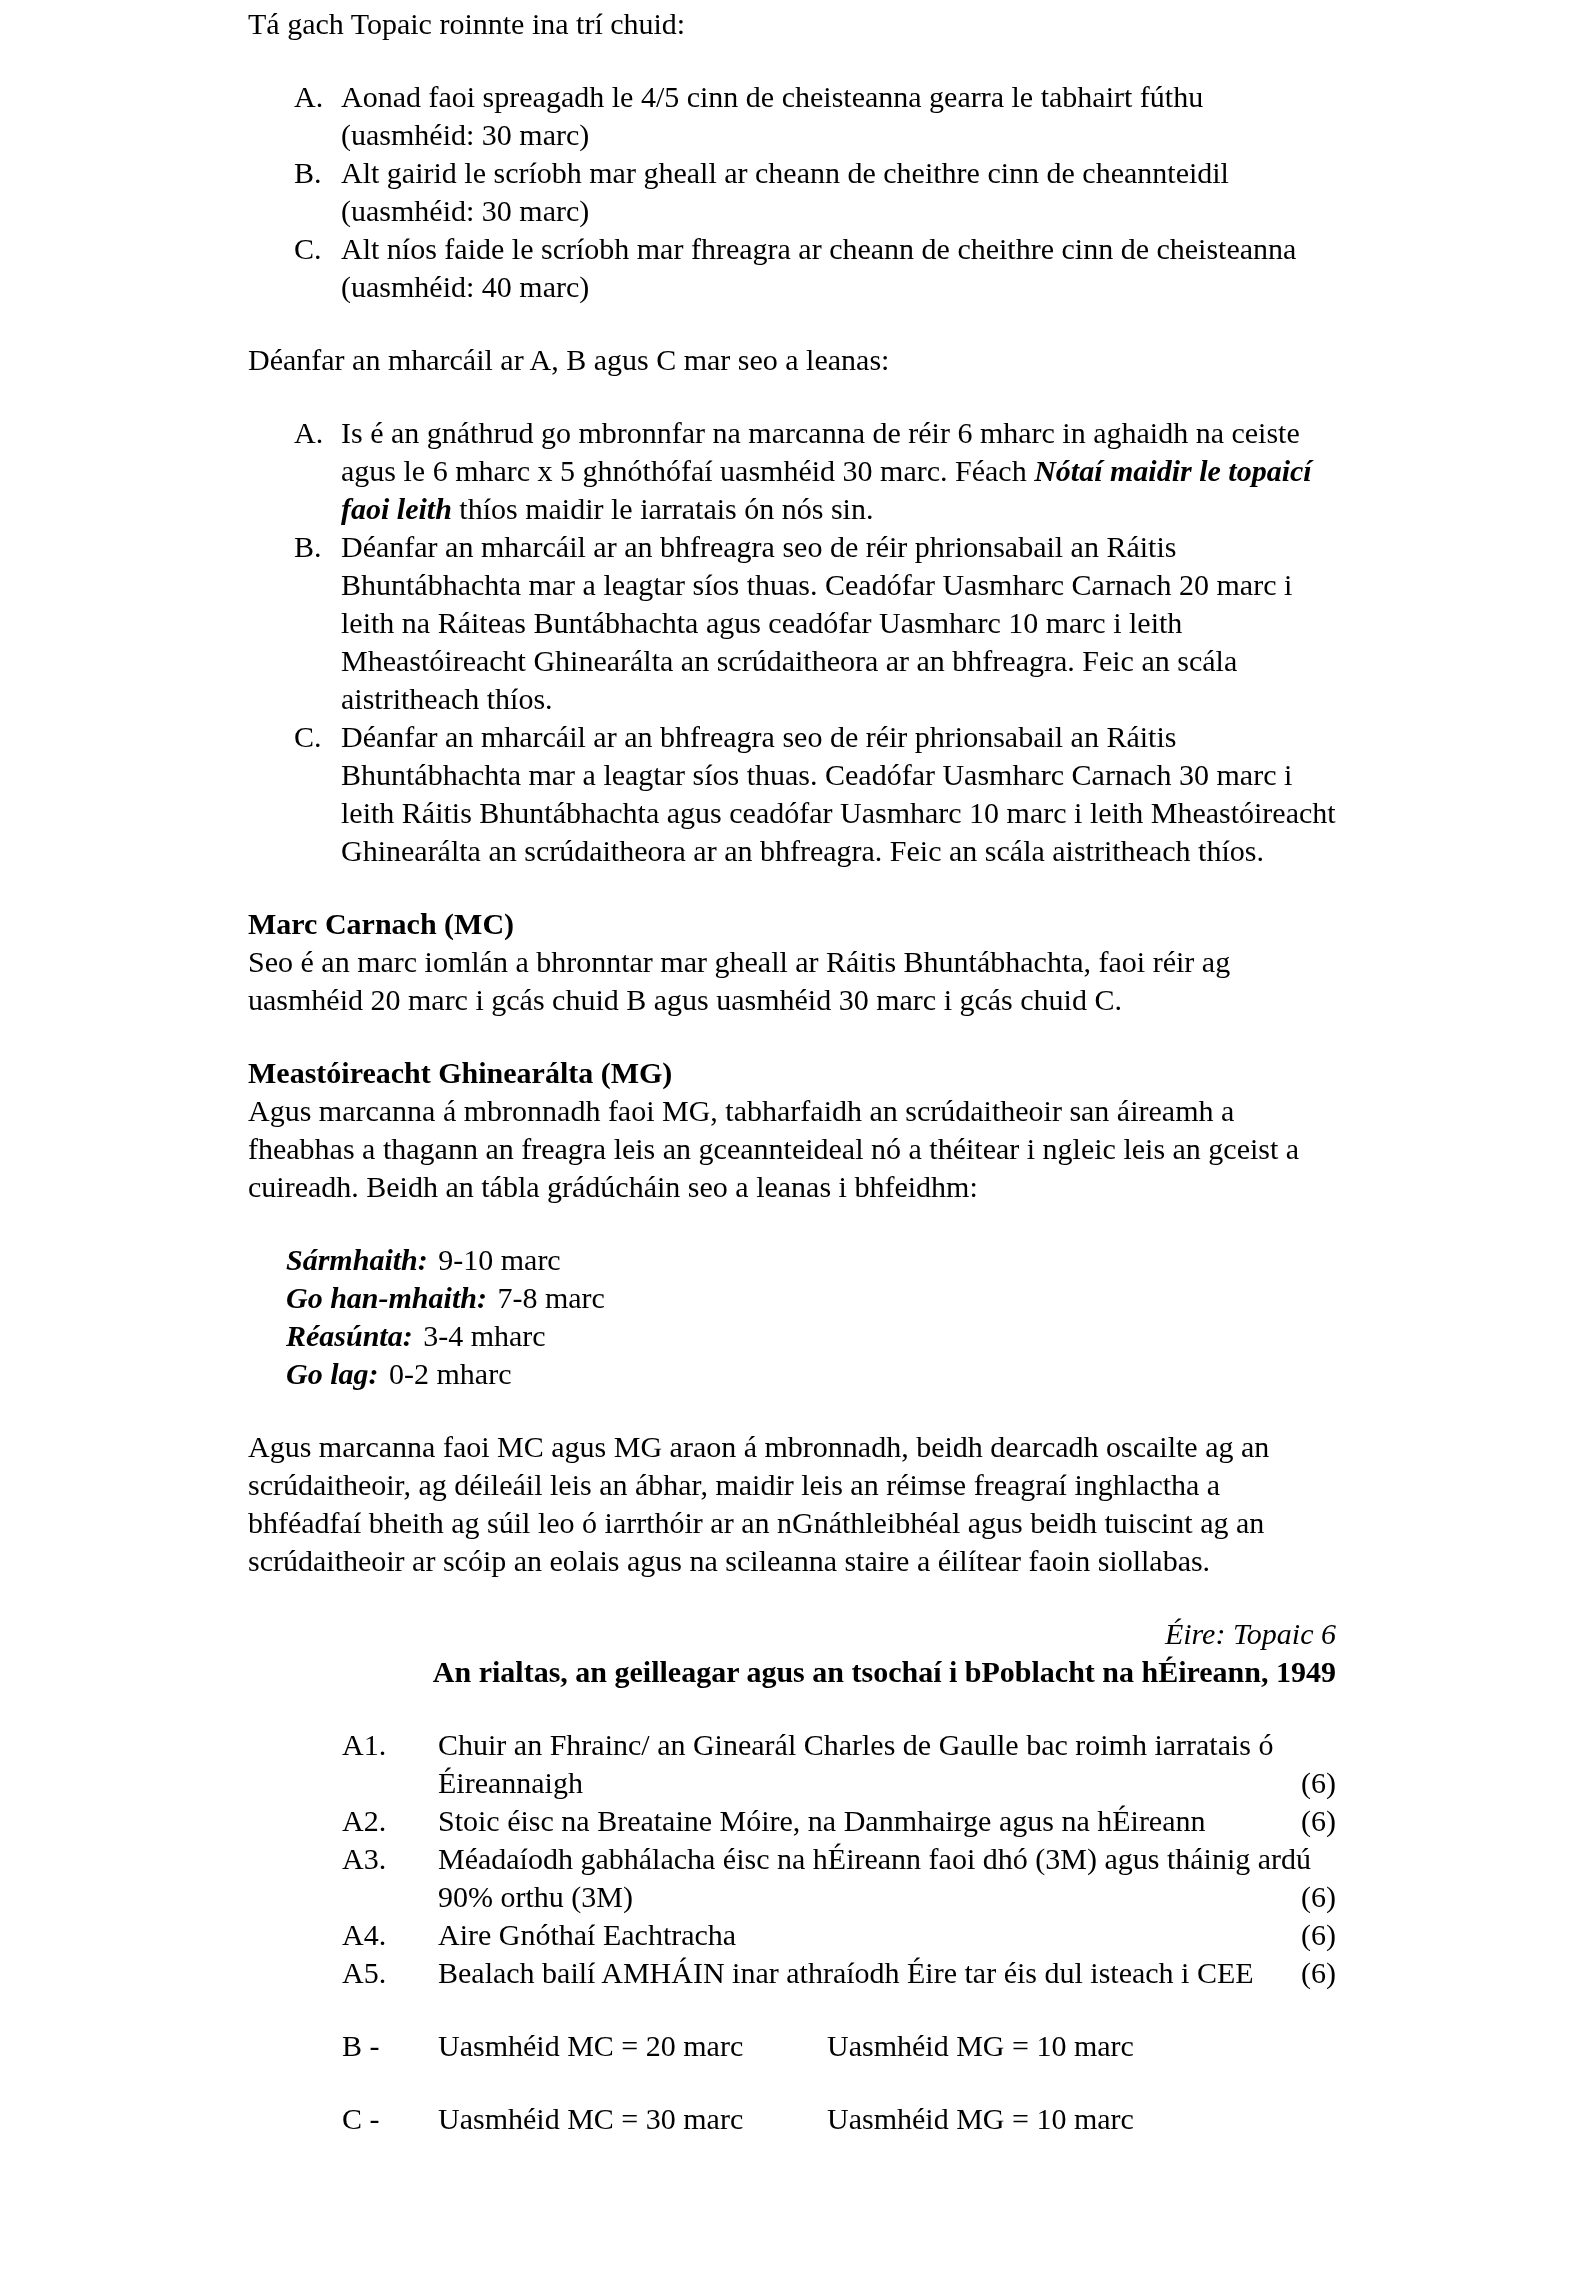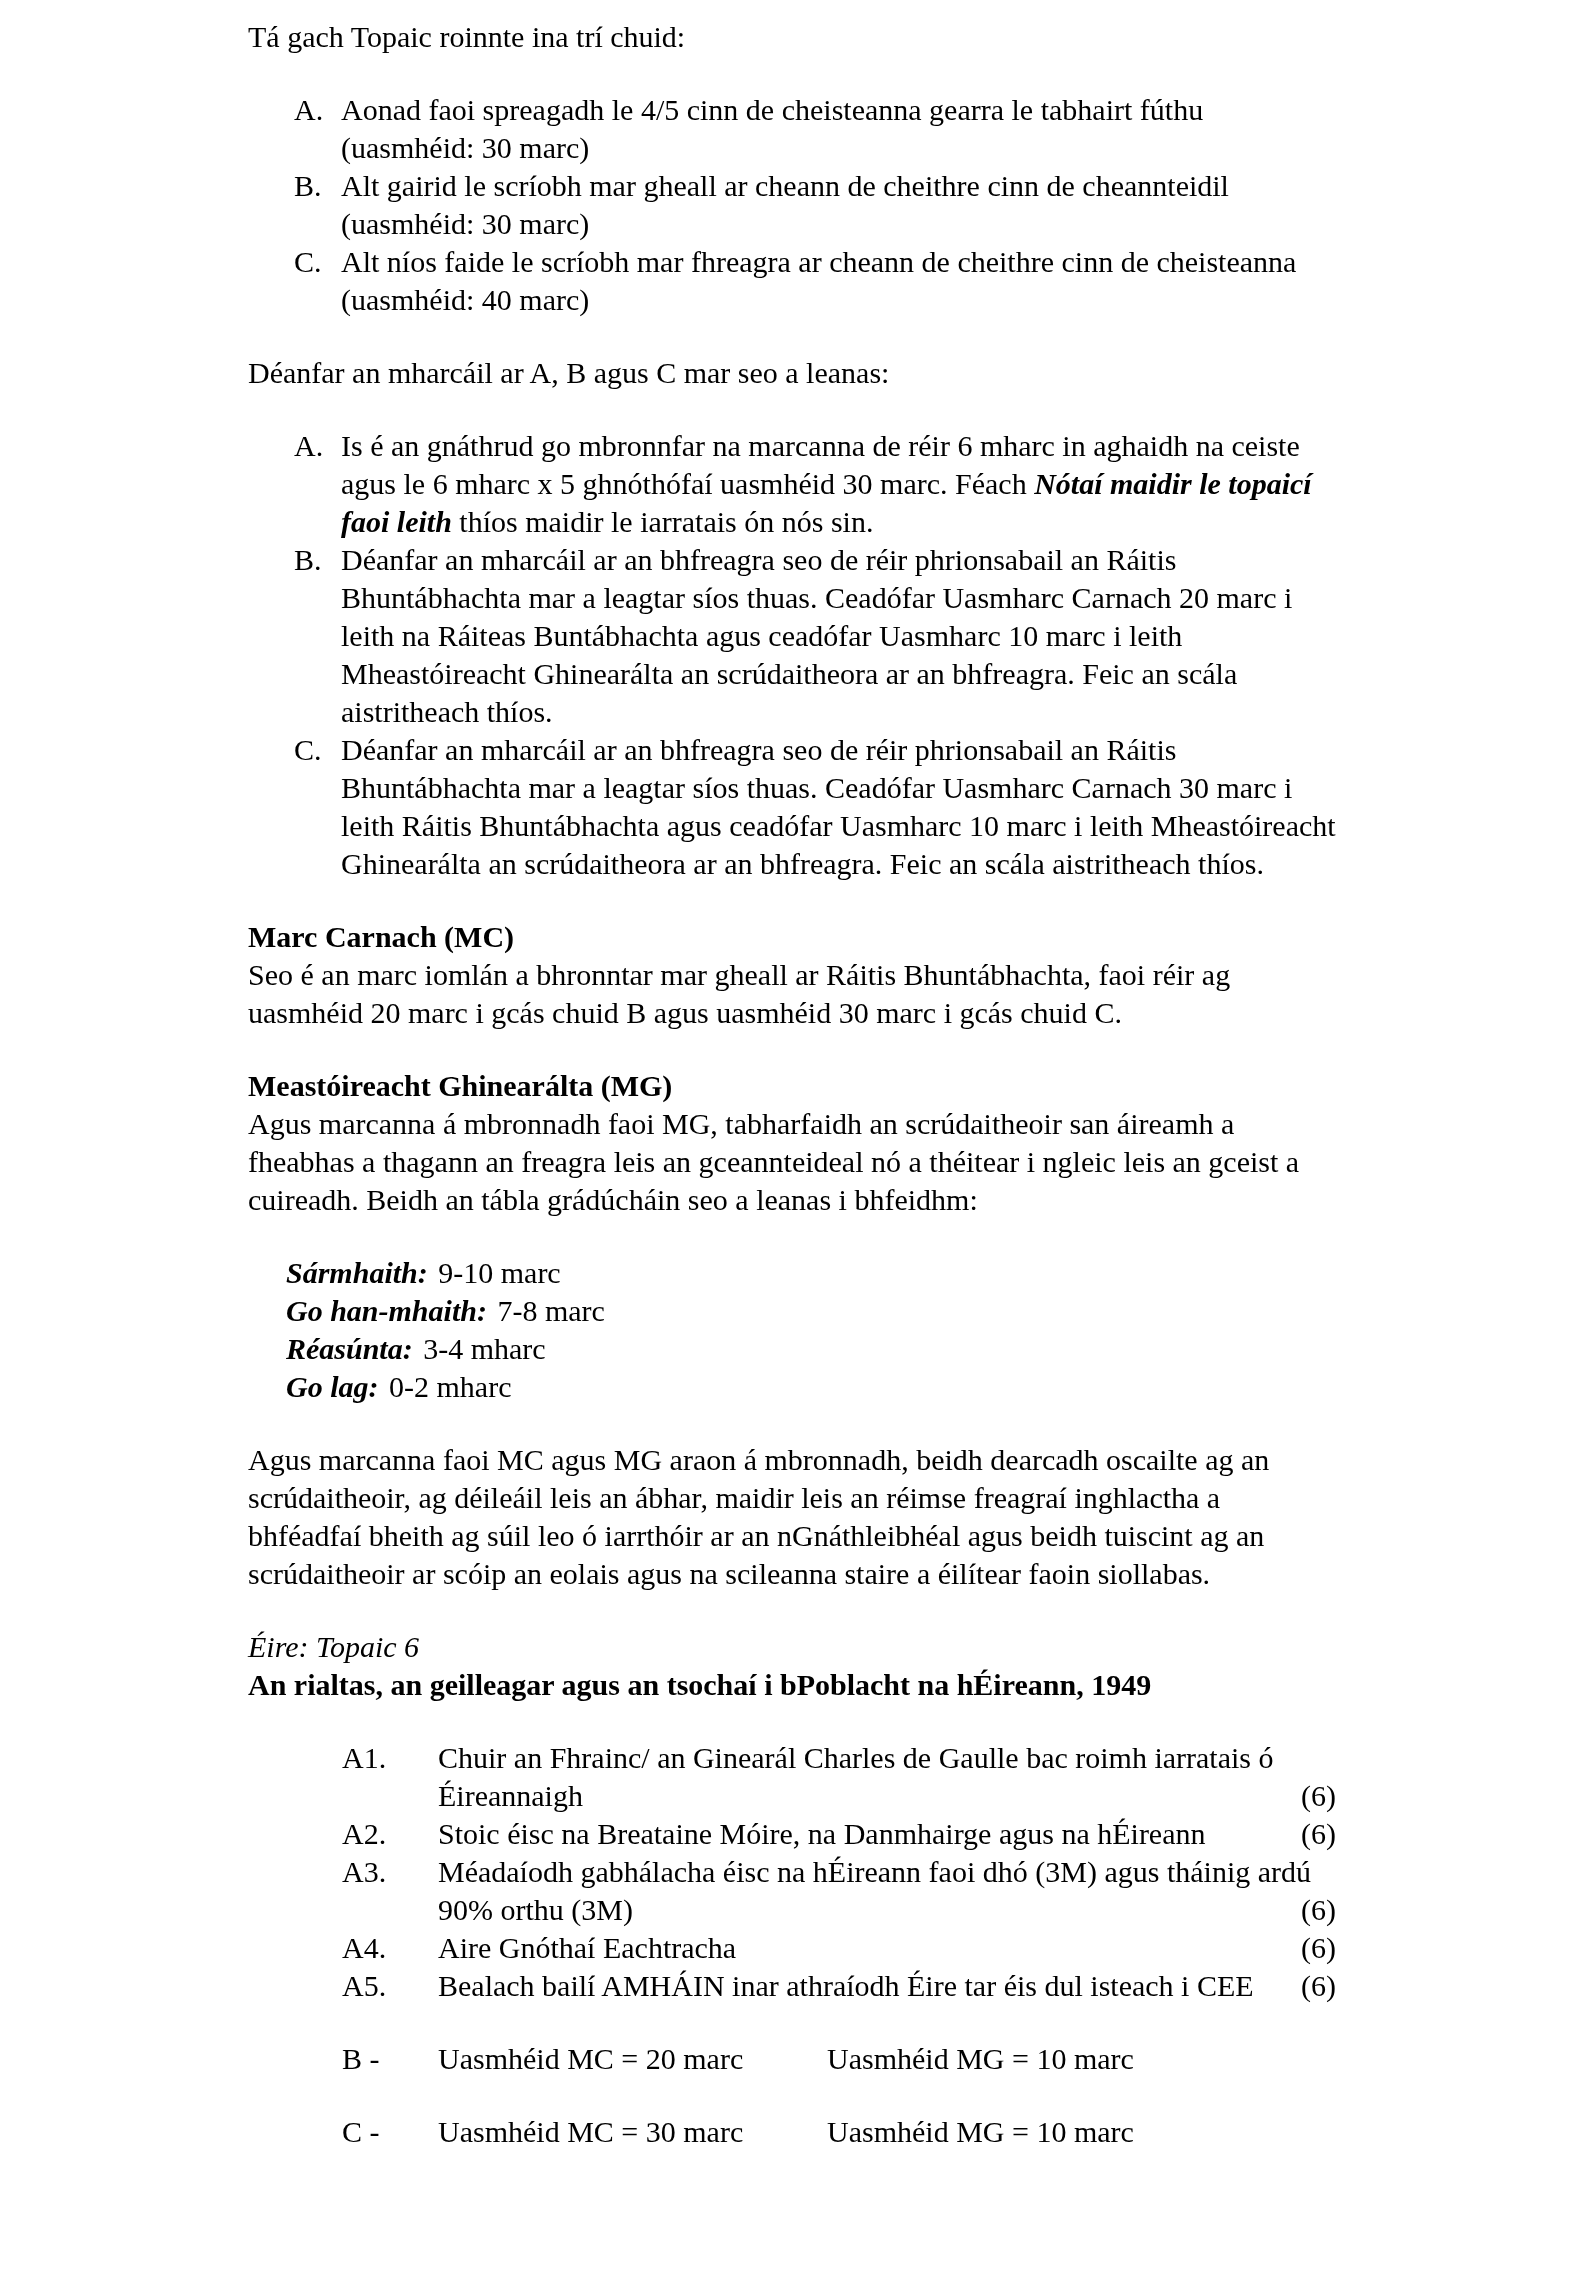--- a/index.html
+++ b/index.html
@@ -3,29 +3,29 @@
 <meta charset="utf-8">
 <style>
   * { margin:0; padding:0; box-sizing:border-box; }
   html,body { background:#ffffff; }
   .page {
     position:relative;
     width:1590px; height:2295px;
     background:#ffffff; color:#000000;
     font-family:"Liberation Serif", serif;
     font-size:30px; line-height:38px;
-    padding:18px 254px 0 248px;
+    padding:5px 254px 0 248px;
     overflow:hidden;
   }
   .gap { height:35px; }
   .para { text-align:left; }
   .bold { font-weight:bold; }
   .italic { font-style:italic; }
   .bolditalic { font-weight:bold; font-style:italic; }
-  .center { text-align:left; }
+  .center { text-align:right; }
 
   
   .list-item { display:flex; margin-left:46px; }
   .list-label { width:47px; flex:none; }
   .list-text { flex:1; }
 
   
   .grade-row { }
   .grade-label { font-weight:bold; font-style:italic; margin-right:10.5px;margin-left:38px; }
 

